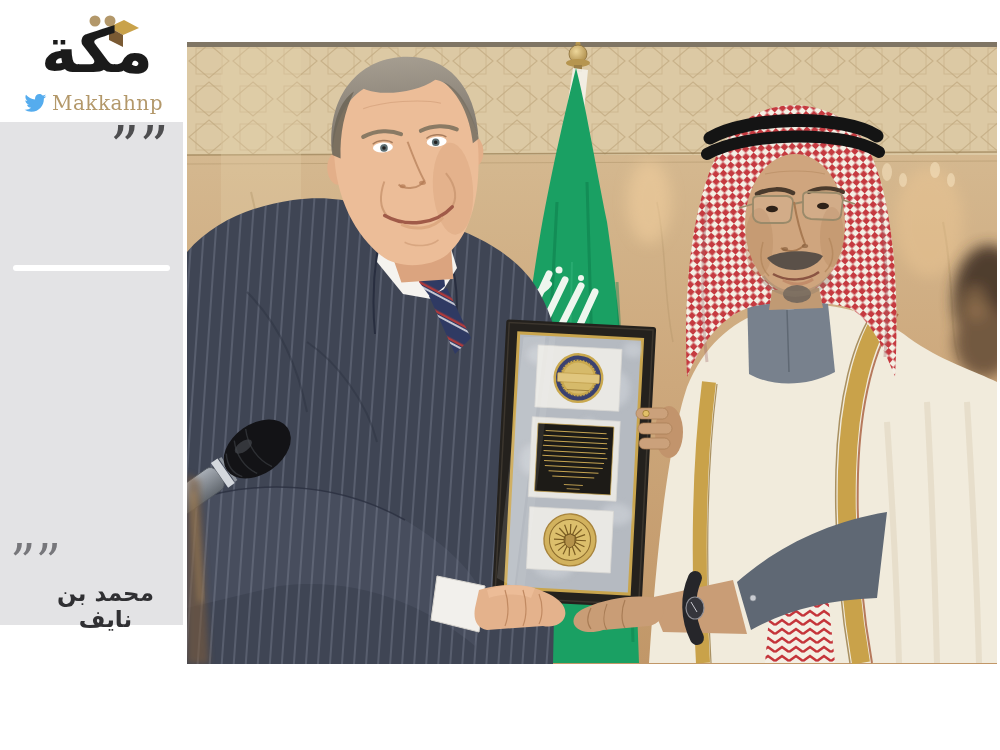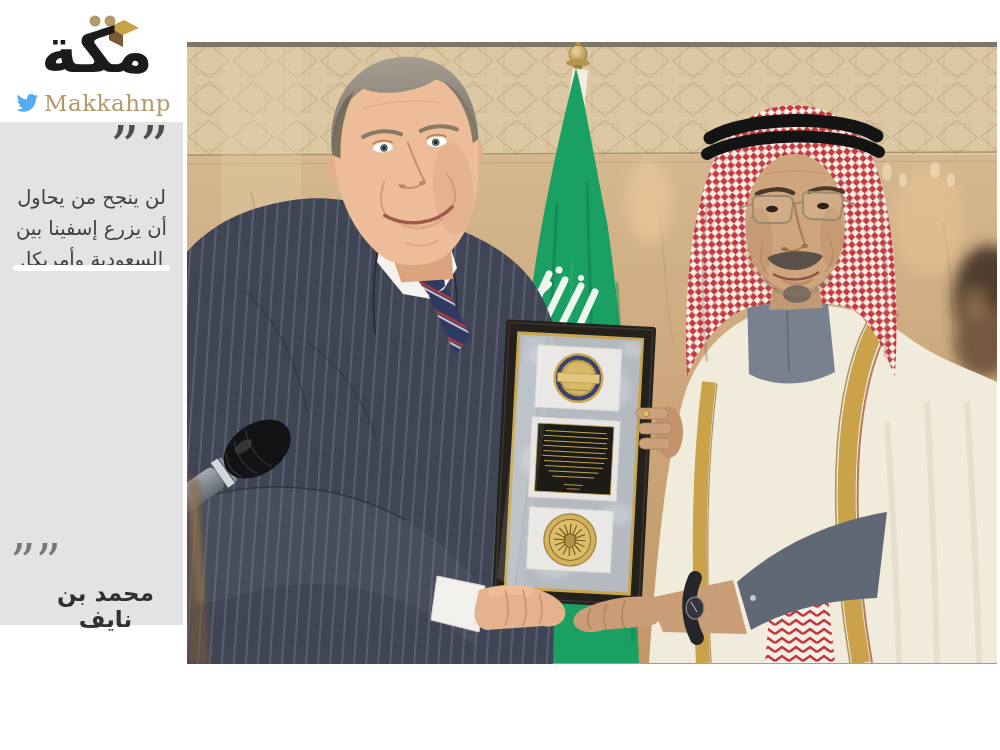--- a/index.html
+++ b/index.html
@@ -3,21 +3,21 @@
 <meta charset="utf-8">
 <style>
   html,body{margin:0;padding:0;}
   body{width:1000px;height:750px;background:#ffffff;position:relative;overflow:hidden;
        font-family:"DejaVu Sans",sans-serif;}
   .sidebar{position:absolute;left:0;top:0;width:187px;height:532px;background:#ffffff;}
   .brand{position:absolute;left:0;top:4px;width:187px;height:116px;}
   .brand-logo{position:absolute;left:11px;top:2px;width:165px;height:82px;}
   .twitter-row{position:absolute;left:0;top:84px;width:187px;height:30px;
        display:flex;align-items:center;justify-content:center;gap:5px;}
-  .twitter-row .handle{font-family:"DejaVu Serif",serif;font-size:23px;color:#b3986a;letter-spacing:.5px;}
+  .twitter-row .handle{font-family:"DejaVu Serif",serif;font-size:20px;color:#b3986a;letter-spacing:.5px;}
   .quote-panel{position:absolute;left:0;top:122px;width:183px;height:503px;background:#e3e3e5;}
   .quote-mark{position:absolute;font-family:"DejaVu Serif",serif;line-height:.55;}
   .quote-open{top:10px;right:14px;font-size:58px;color:#4e4e50;}
   .quote-close{top:428px;left:10px;font-size:50px;color:#77777b;}
   .arabic{direction:rtl;text-align:center;white-space:pre-line;
        font-family:"DejaVu Sans",sans-serif;}
   .quote-lead{position:absolute;top:40px;left:6px;right:6px;
        font-size:19.5px;line-height:31px;color:#3f3f42;}
   .quote-divider{position:absolute;top:143px;left:13px;right:13px;height:6px;
        background:#ffffff;border-radius:3px;}
@@ -44,23 +44,20 @@
     <div class="twitter-row">
       <svg width="23" height="19" viewBox="0 0 24 20">
         <path d="M23.4,2.4c-0.9,0.4-1.8,0.7-2.8,0.8c1-0.6,1.8-1.5,2.1-2.7c-0.9,0.6-2,1-3.1,1.2C18.8,0.7,17.6,0,16.2,0c-2.6,0-4.7,2.1-4.7,4.7c0,0.4,0,0.7,0.1,1.1C7.8,5.6,4.3,3.7,2,0.9C1.6,1.6,1.4,2.4,1.4,3.2c0,1.6,0.8,3.1,2.1,3.9C2.7,7.1,2,6.9,1.3,6.5v0.1c0,2.3,1.6,4.2,3.8,4.6c-0.4,0.1-0.8,0.2-1.2,0.2c-0.3,0-0.6,0-0.9-0.1c0.6,1.9,2.3,3.2,4.4,3.3c-1.6,1.3-3.6,2-5.8,2c-0.4,0-0.7,0-1.1-0.1c2.1,1.3,4.5,2.1,7.1,2.1c8.5,0,13.2-7.1,13.2-13.2c0-0.2,0-0.4,0-0.6C21.9,4.1,22.7,3.3,23.4,2.4z" fill="#55acee"></path>
       </svg>
       <span class="handle">Makkahnp</span>
     </div>
   </div>
 
   <div class="quote-panel">
     <div class="quote-mark quote-open">””</div>
-    <p class="arabic quote-lead">لن ينجح من يحاول
-أن يزرع إسفينا بين
-السعودية وأمريكا.</p>
     <div class="quote-divider"></div>
     <div class="quote-mark quote-close">””</div>
     <div class="arabic quote-attribution">محمد بن نايف</div>
   </div>
 </aside>
 
 <figure class="news-photo">
 <svg viewBox="0 0 810 622" width="810" height="622">
 <defs>
   <linearGradient id="wallGrad" x1="0" y1="0" x2="0" y2="1">

